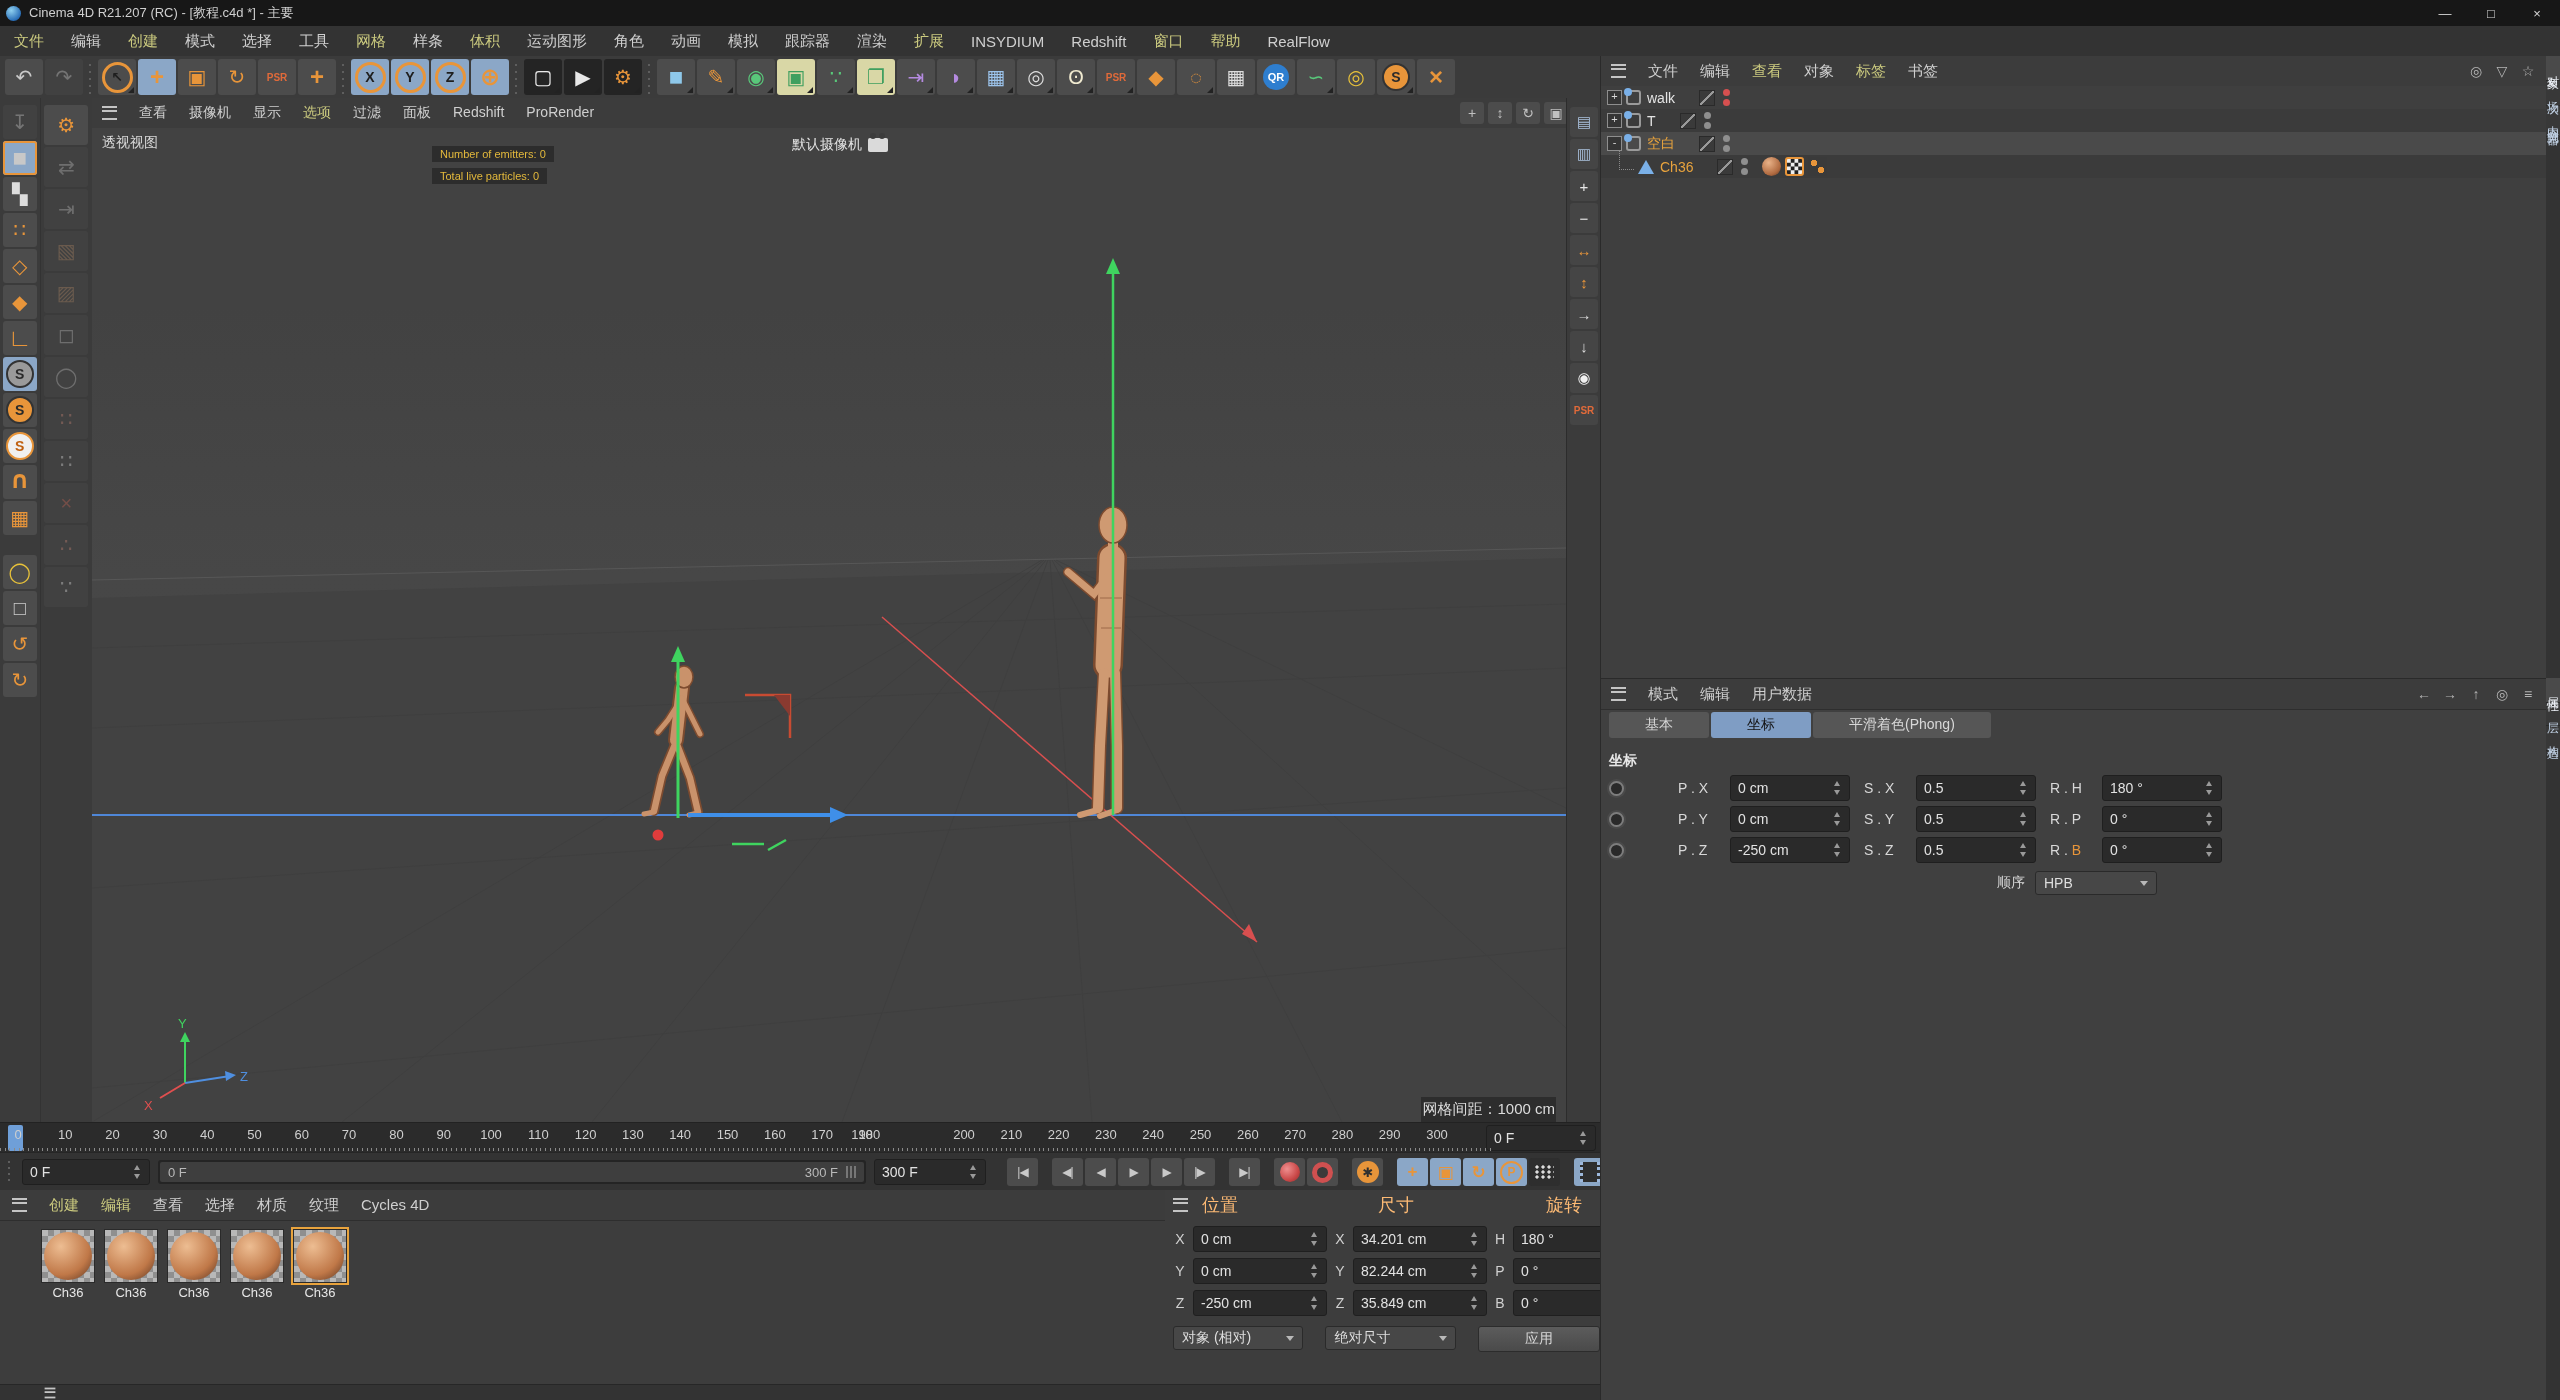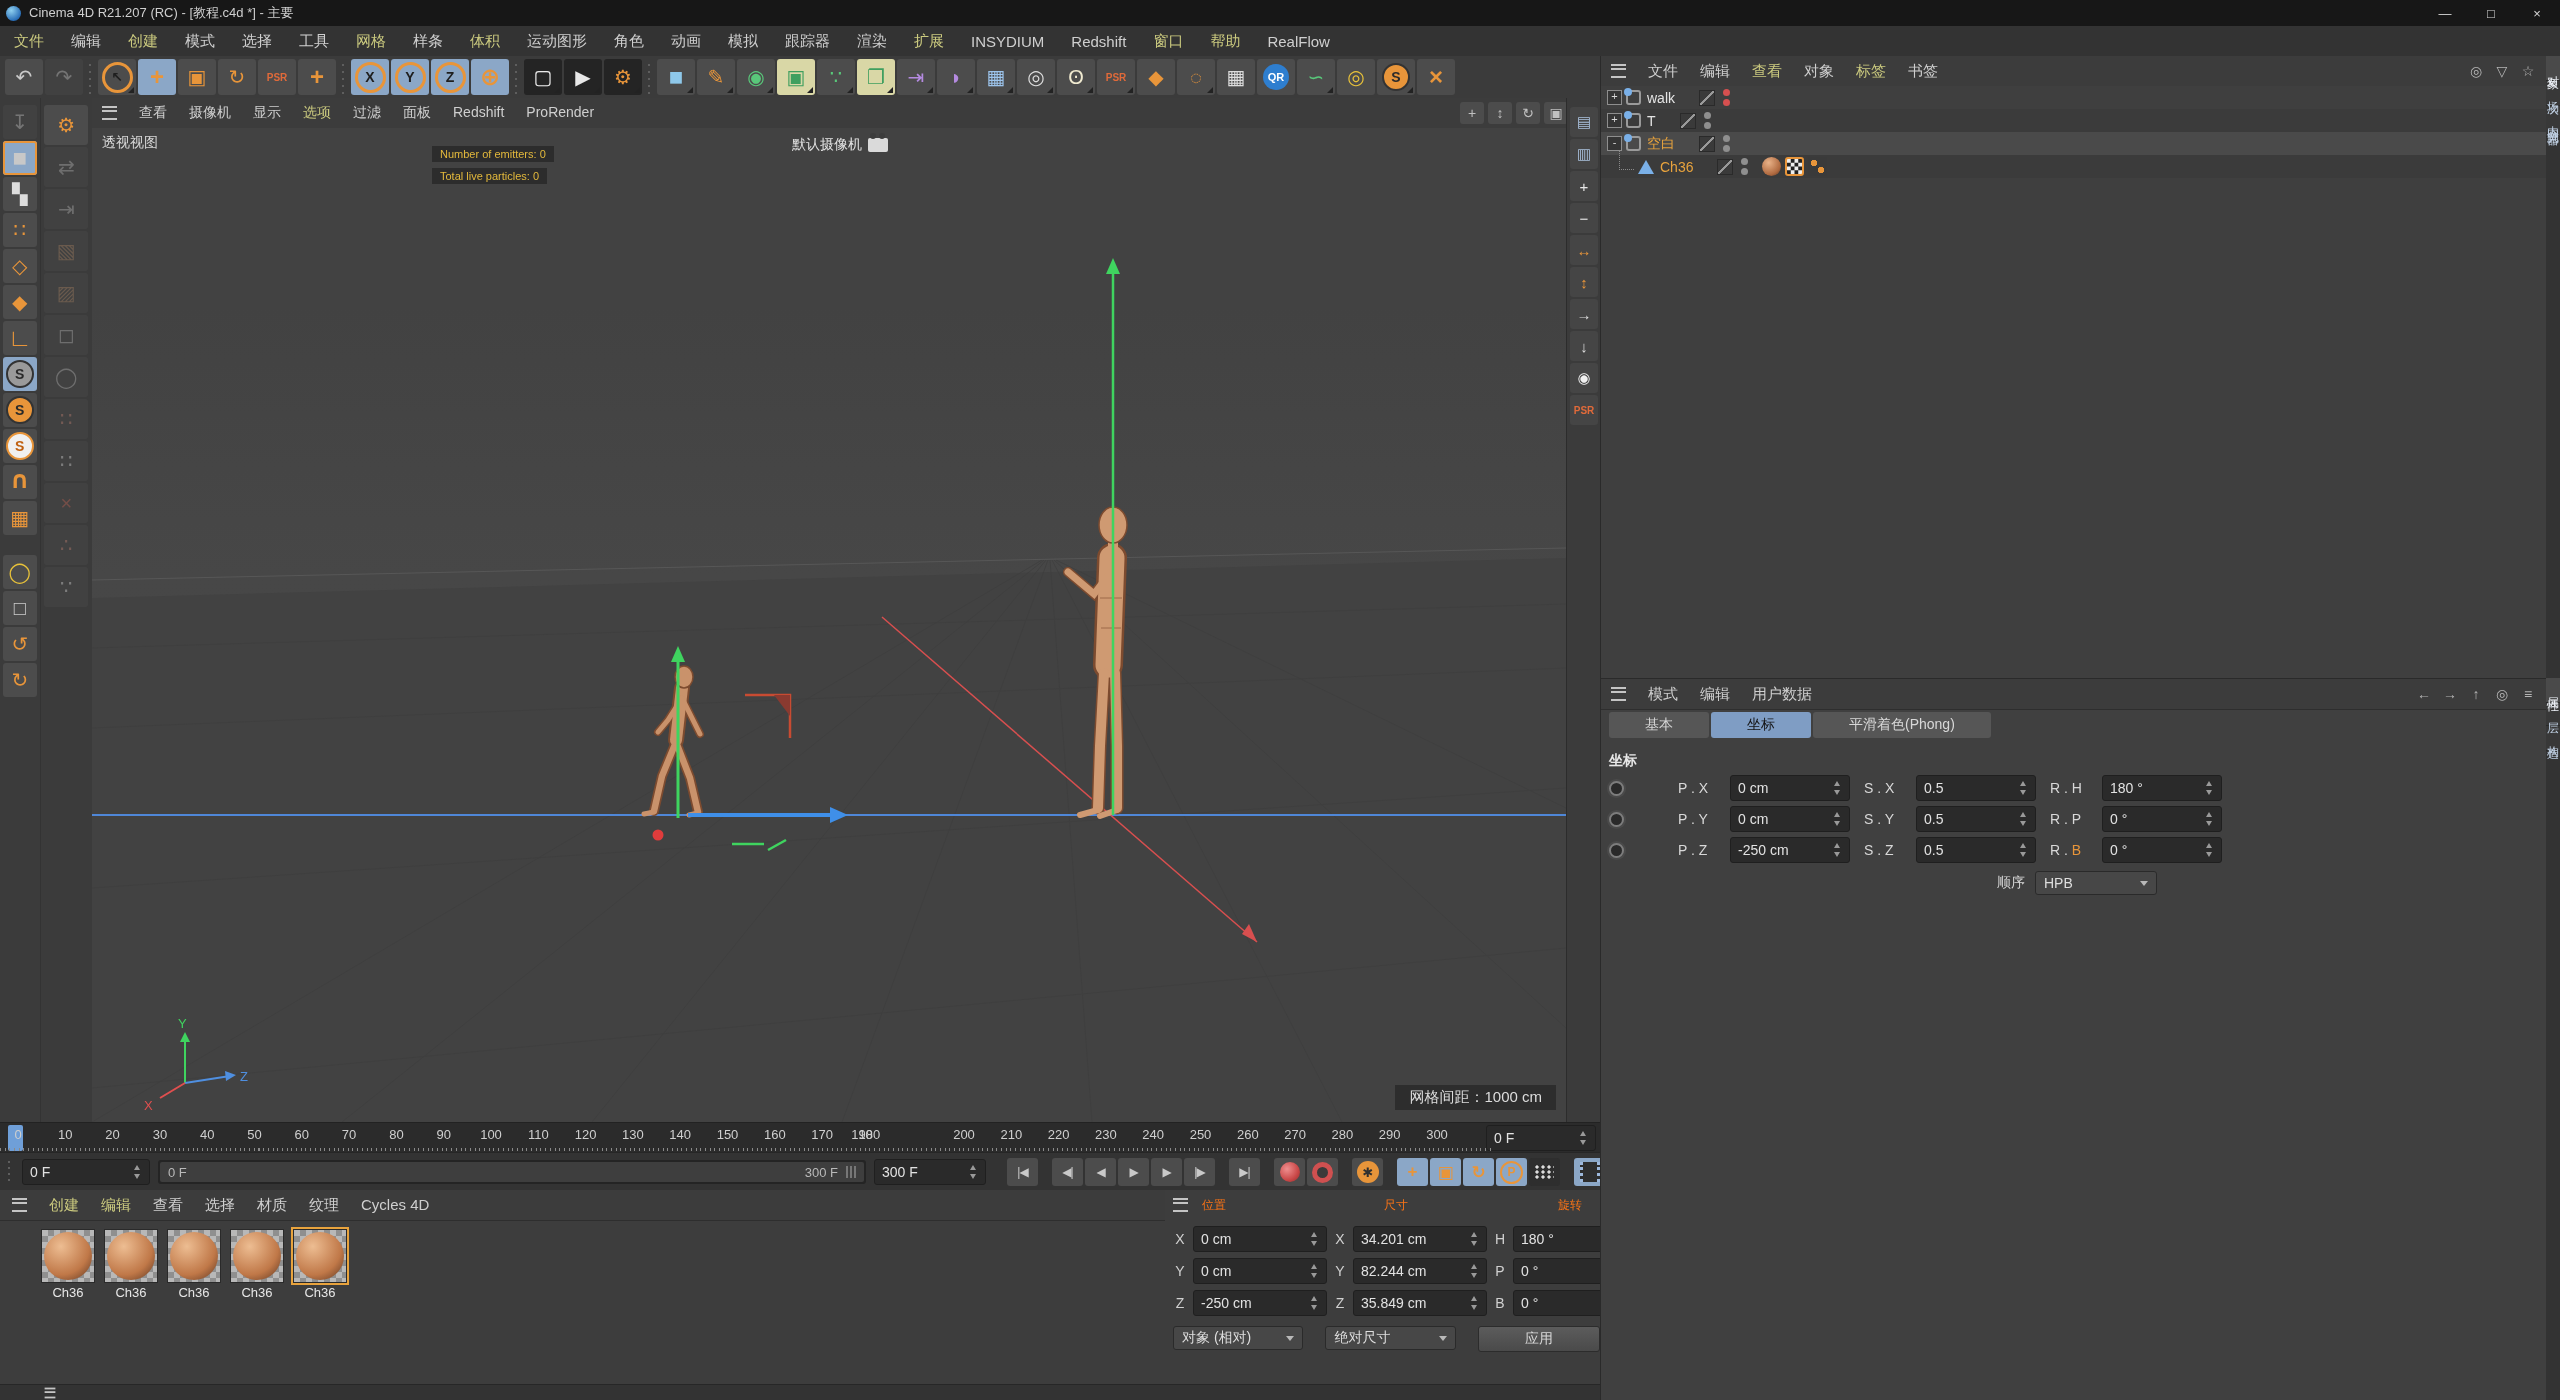--- a/index.html
+++ b/index.html
@@ -69,21 +69,21 @@
   .vpic{width:24px;height:22px;background:#4c4c4c;border-radius:3px;color:#c0c0c0;font-size:14px;
         display:flex;align-items:center;justify-content:center;}
   #canvas{left:0;top:30px;width:1474px;height:994px;overflow:hidden;
           background:linear-gradient(#424242 0 18%,#474747 45%,#444444);}
   #vplabel{left:10px;top:6px;color:#d8d8d8;font-size:14px;}
   #overlay{left:340px;top:18px;display:flex;flex-direction:column;gap:6px;align-items:flex-start;}
   .ovline{background:rgba(40,40,40,.85);color:#e3b93c;font-size:11px;padding:2px 8px;}
   #camlabel{left:700px;top:8px;display:flex;align-items:center;gap:6px;color:#e2e2e2;font-size:14px;}
   .camic{width:20px;height:14px;position:relative;background:#dadada;border-radius:2px;}
   .camic::before{content:"";position:absolute;width:6px;height:6px;border-radius:50%;background:#3c3c3c;left:2px;top:-5px;box-shadow:9px 0 0 #3c3c3c;}
-  #gridinfo{right:10px;bottom:12px;background:rgba(30,30,30,.55);color:#dcdcdc;font-size:15px;padding:3px 14px;}
+  #gridinfo{right:10px;bottom:0;background:rgba(30,30,30,.55);color:#dcdcdc;font-size:15px;padding:3px 1px;}
   
   #rightstrip{left:1566px;top:42px;width:34px;height:1024px;background:#3b3b3b;border-left:1px solid #2c2c2c;
               display:flex;flex-direction:column;align-items:center;padding-top:8px;}
   #rightstrip .ibtn{width:28px;height:30px;margin:1px 0;font-size:15px;background:#454545;}
   
   #ruler{left:0;top:1066px;width:1600px;height:30px;background:#2b2b2b;border-top:1px solid #222;position:absolute;}
   #ruler::after{content:"";position:absolute;left:0;right:106px;bottom:2px;height:3px;
                 background:repeating-linear-gradient(90deg,#8a8a8a 0 1px,transparent 1px 4.7px);}
   .tick{position:absolute;top:4px;transform:translateX(-50%);font-size:13px;color:#cfcfcf;}
   #playhead{position:absolute;left:8px;top:2px;width:15px;height:26px;background:#6f9fd8;border-radius:2px;}
@@ -128,21 +128,21 @@
   .thumb{width:52px;height:52px;position:relative;border:1px solid #2a2a2a;
          background:repeating-conic-gradient(#8f8f8f 0% 25%,#b8b8b8 0% 50%) 0 0/12px 12px;}
   .thumb::after{content:"";position:absolute;left:2px;top:2px;right:2px;bottom:2px;border-radius:50%;
          background:radial-gradient(circle at 35% 30%,#edbd92,#c07848 62%,#5a3420);}
   .mat.selected .thumb{outline:2px solid #e8a33d;}
   .mlab{color:#e6e6e6;font-size:13px;margin-top:2px;}
   
   #coords{position:absolute;left:1165px;top:0;width:435px;height:250px;background:#3d3d3d;}
   #cohead{display:flex;align-items:center;height:30px;gap:0;}
   #cohead .ham{margin-left:8px;}
-  .cht{color:#f97316;font-size:12px;}
+  .cht{color:#fdba74;font-size:18px;}
   .corow{display:flex;align-items:center;margin:6px 0 0 8px;gap:6px;}
   .colbl{width:14px;color:#d0d0d0;text-align:center;flex:none;}
   .cofld{width:118px;flex:none;}
   .cobtns{display:flex;margin:10px 0 0 8px;gap:22px;}
   .codd{width:118px;}
   #applybtn{width:126px;height:24px;background:linear-gradient(#5c5c5c,#4a4a4a);border:1px solid #2c2c2c;
             border-radius:3px;color:#d8d8d8;display:flex;align-items:center;justify-content:center;}
   #statusbar{left:0;top:1328px;width:1600px;height:16px;background:#333;position:absolute;border-top:1px solid #272727;
              display:flex;align-items:center;}
   #statusbar .ham{width:12px;height:8px;margin-left:44px;transform:scale(.9);}

